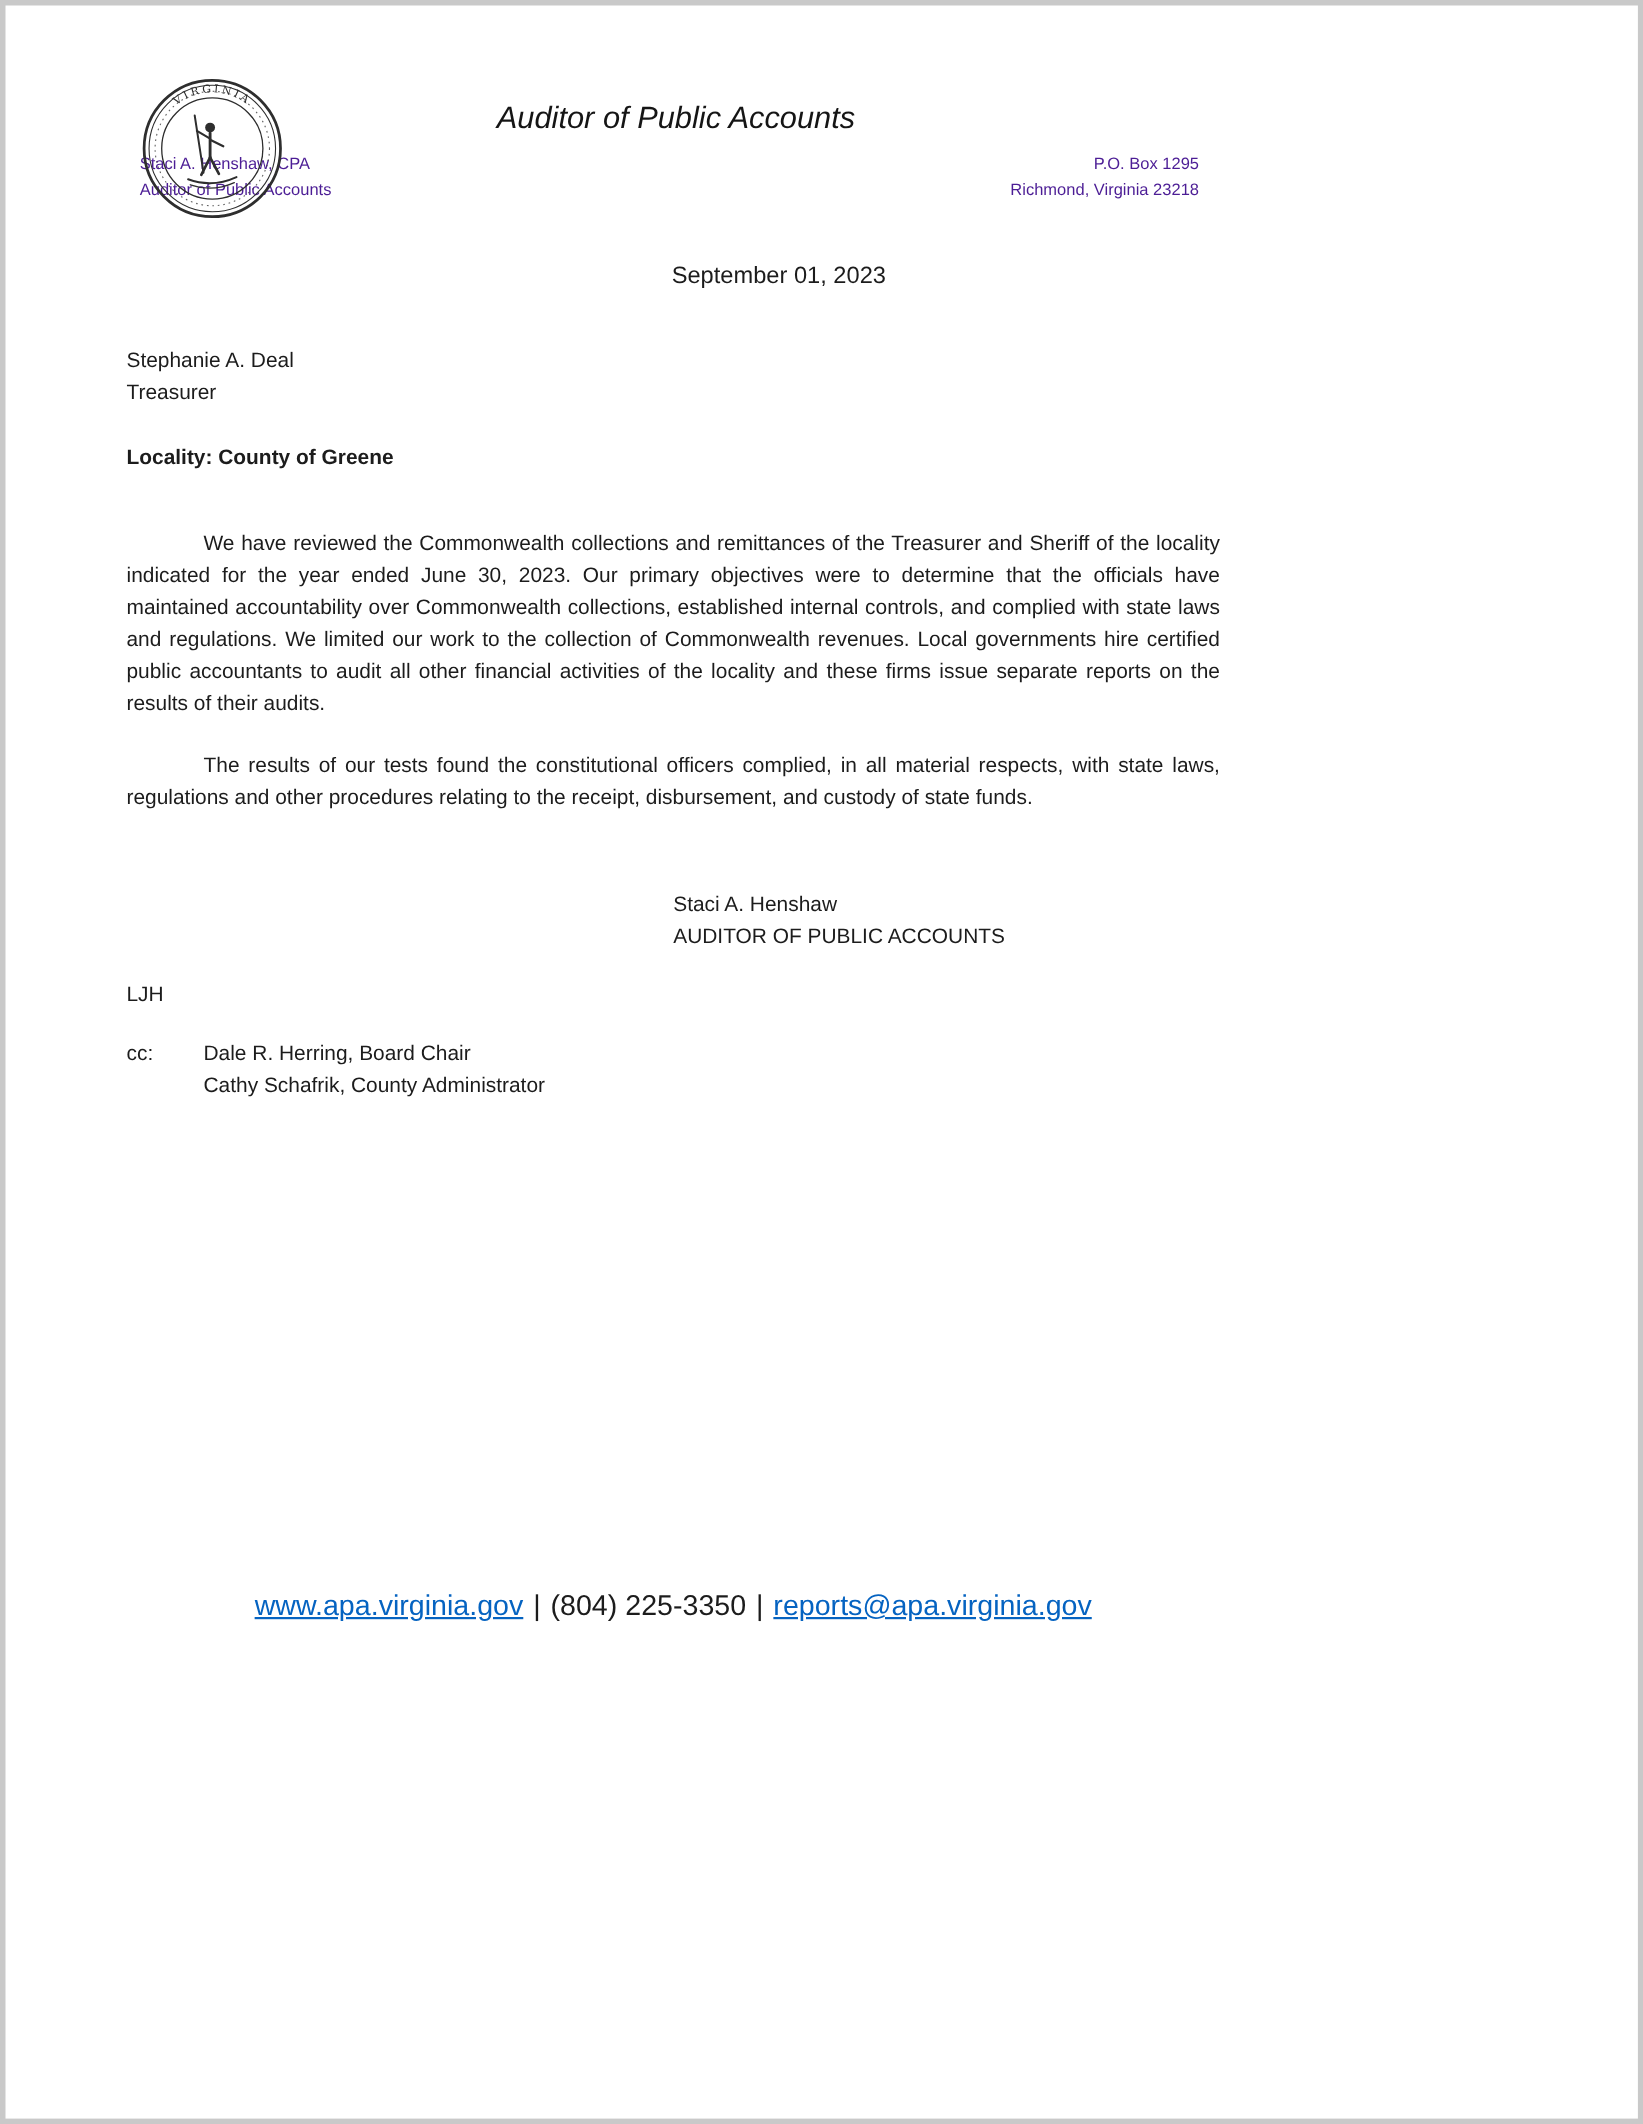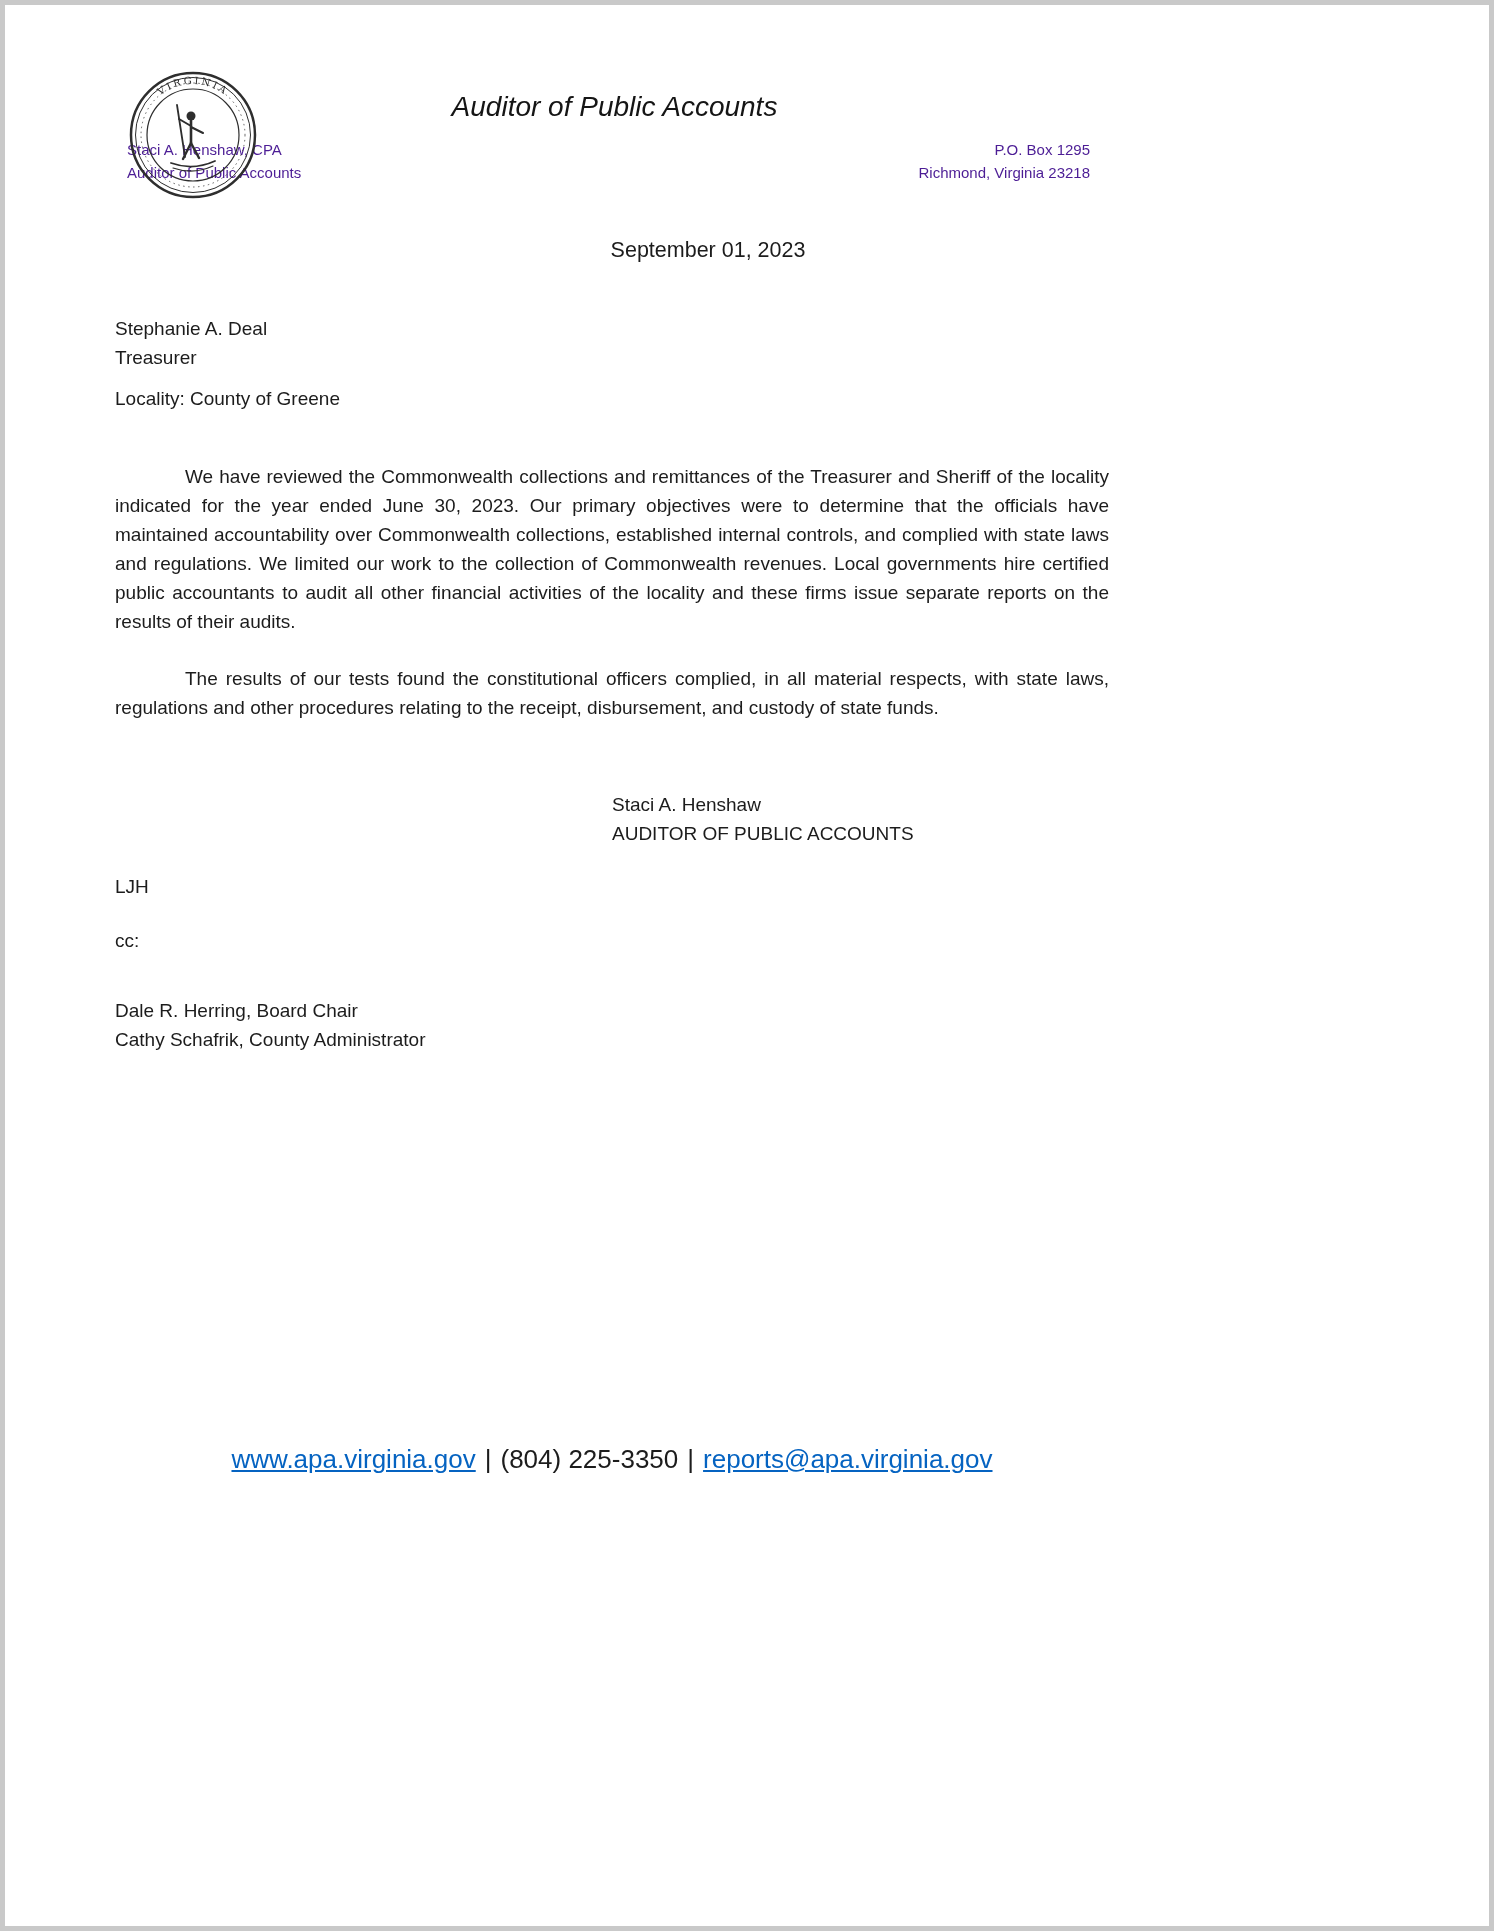--- a/index.html
+++ b/index.html
@@ -37,27 +37,27 @@
 
   
   .date {
     margin-top: 52px; margin-left: 110px; width: 994px;
     text-align: center; position: relative; left: 96px;
     font-size: 21.5px; line-height: 29px;
   }
   .content { margin-left: 110px; width: 994px; font-size: 19px; line-height: 29px; }
   .recipient { margin-top: 23px; }
   .recipient-first { margin-top: 49px; }
-  .locality { margin-top: 12px; }
+  .locality { margin-top: 30px; font-weight: bold; }
   .para { text-align: justify; text-indent: 70px; margin-top: 28px; }
   .para-first { margin-top: 49px; }
 
   .signature { margin-top: 68px; margin-left: 497px; line-height: 29px; }
   .initials { margin-top: 24px; }
-  .cc { margin-top: 25px; display: flex; flex-direction: column; }
+  .cc { margin-top: 25px; display: flex; }
   .cc-label { width: 70px; flex: 0 0 70px; }
   .cc-names div { line-height: 29px; }
 
   
   .footer {
     position: absolute; top: 1440px; left: 110px; width: 994px;
     text-align: center; font-size: 26px; line-height: 29px;
   }
   .footer a { color: #0563c1; text-decoration: underline; cursor: pointer; }
   .footer .sep { color: #1c1c1c; margin: 0 9px; text-decoration: none; }

